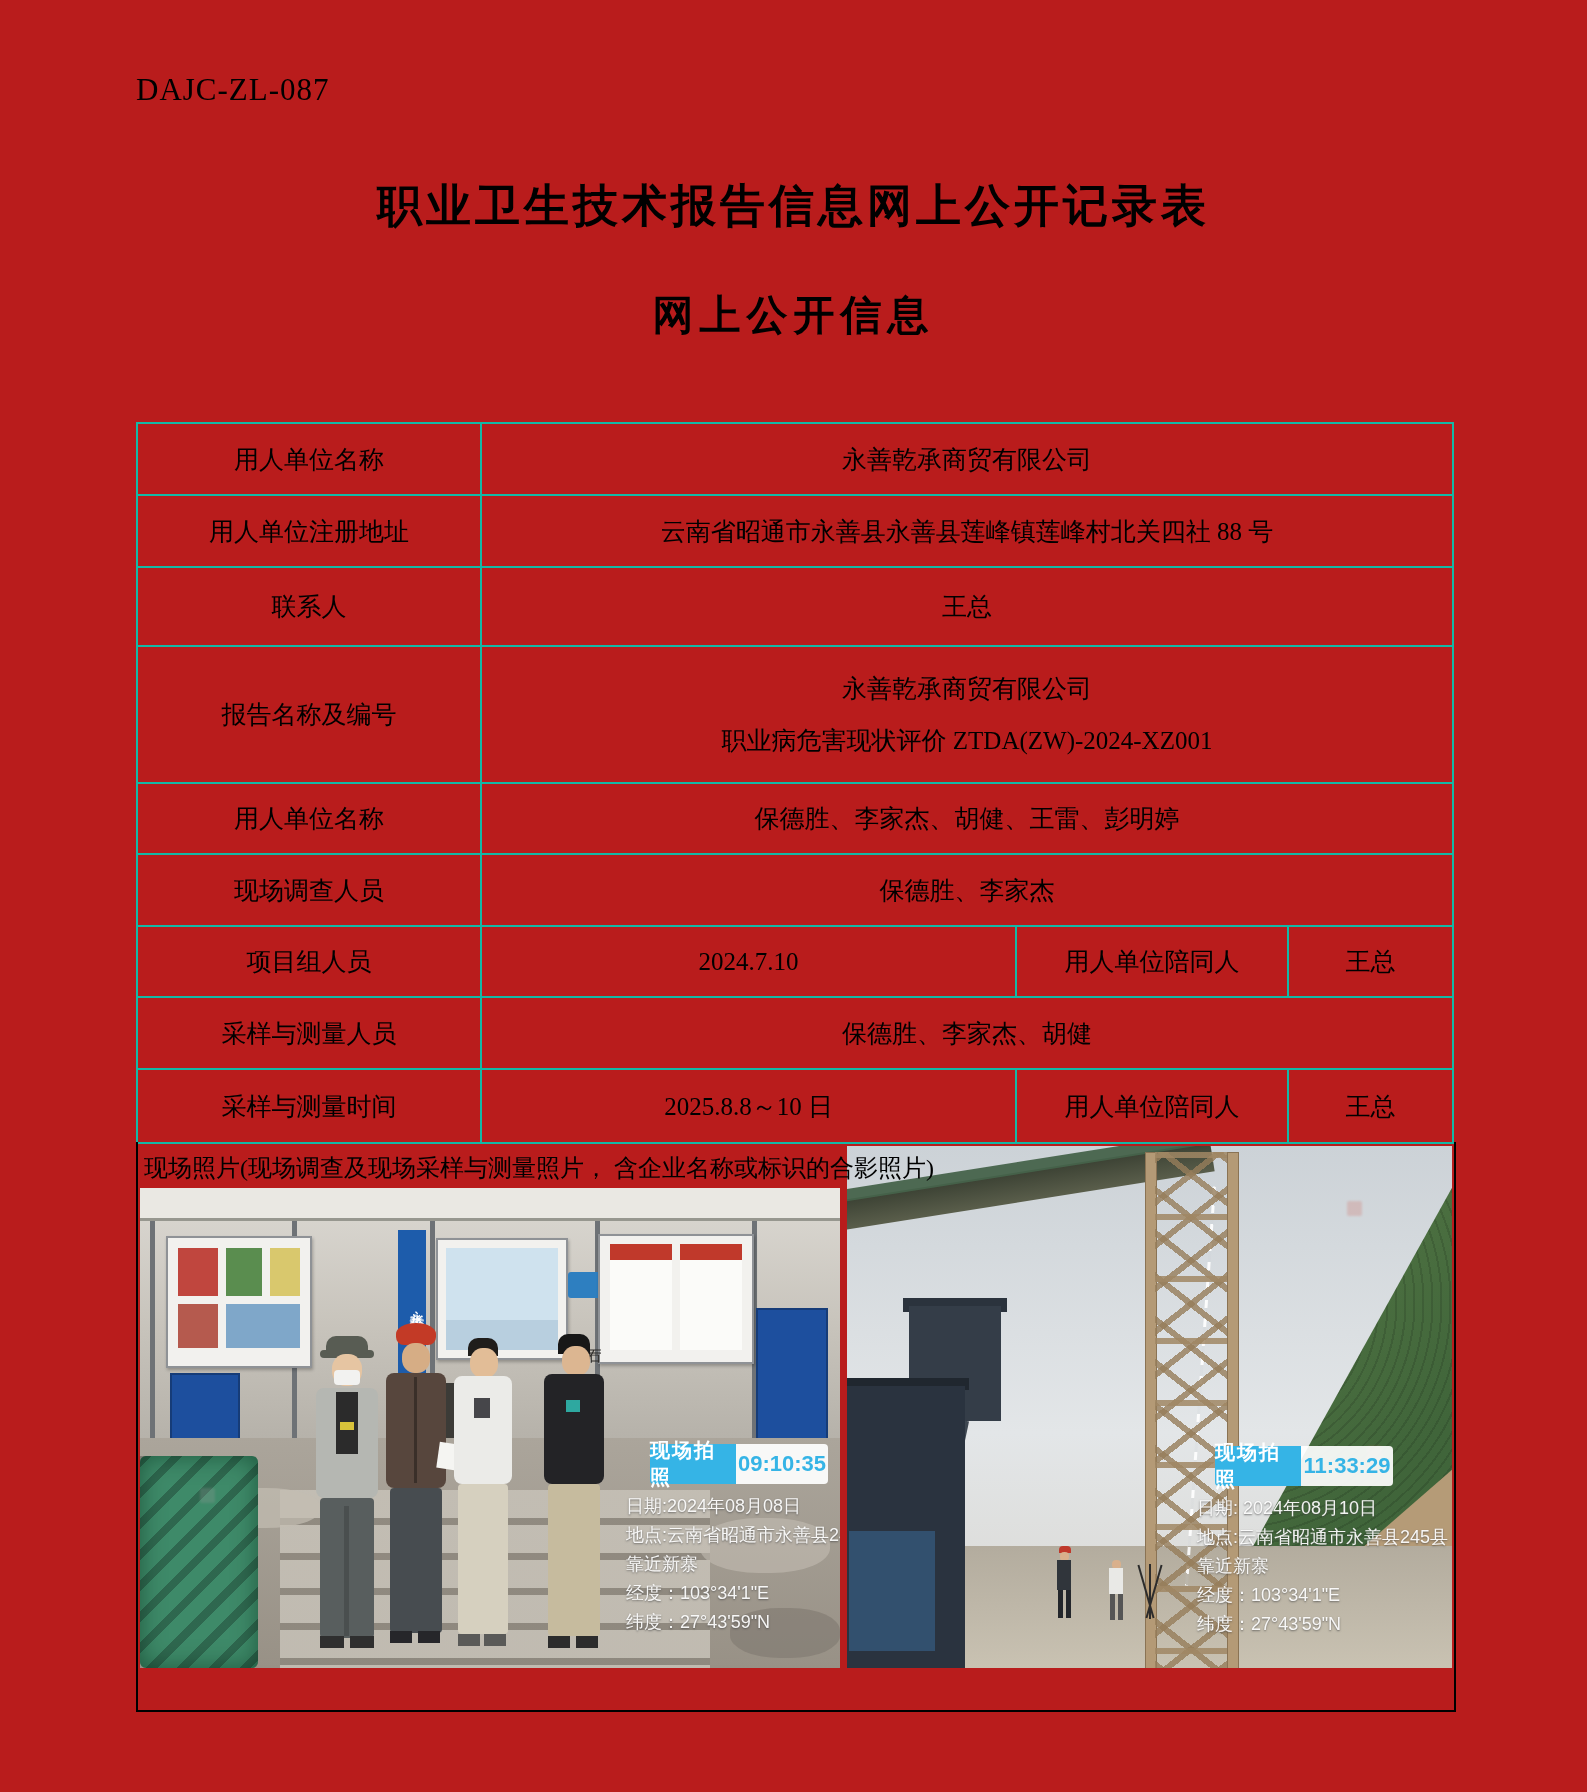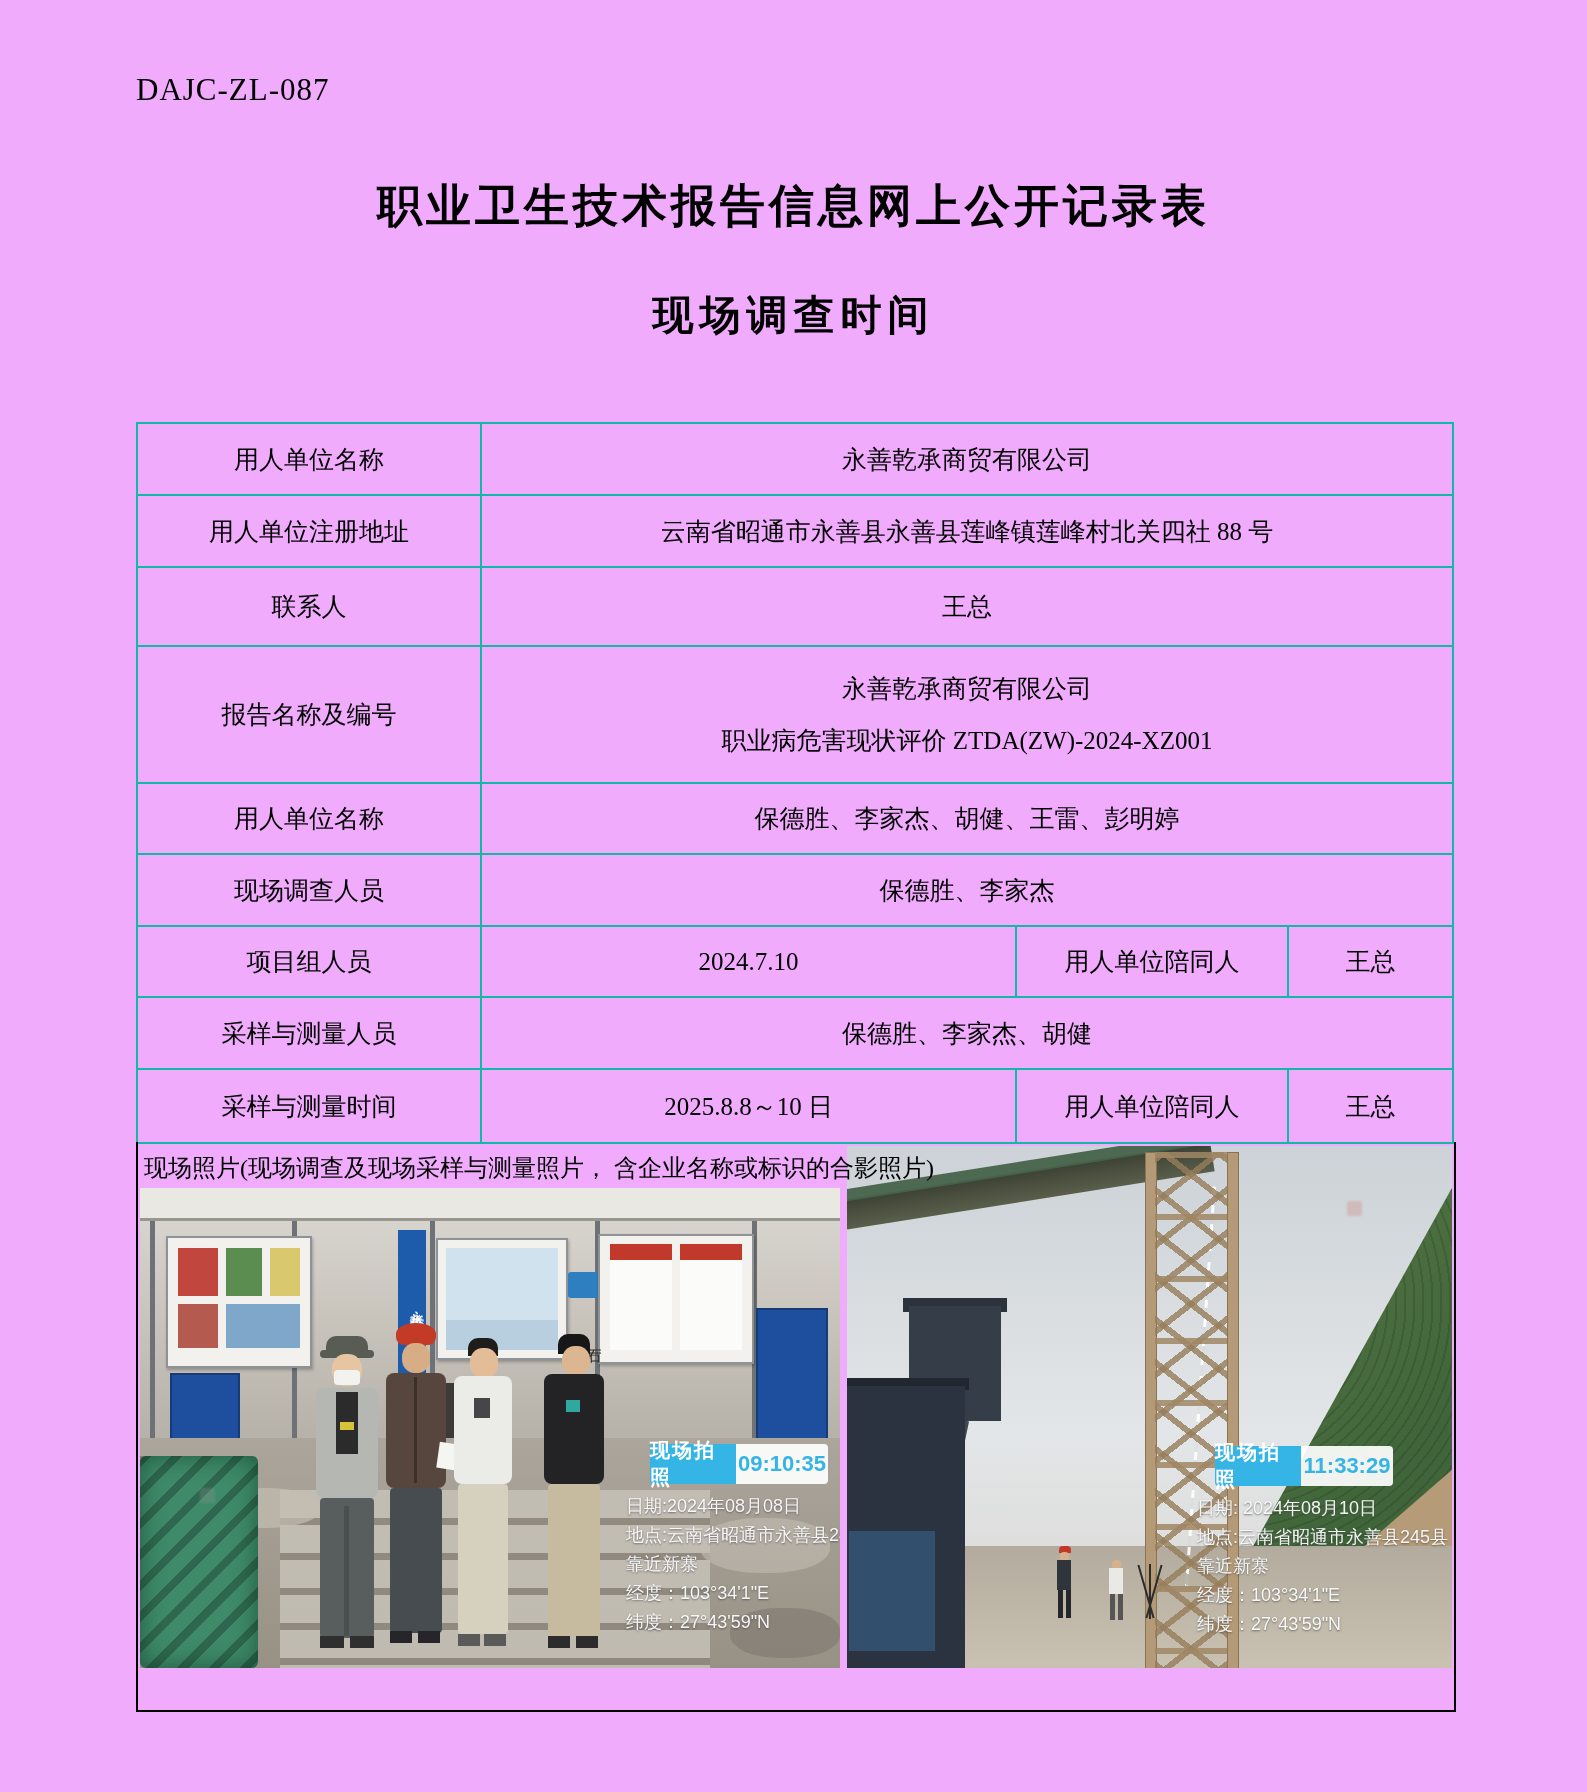--- a/index.html
+++ b/index.html
@@ -1,16 +1,16 @@
 <!DOCTYPE html>
 <html><head>
 <meta charset="utf-8">
 <style>
   html,body{margin:0;padding:0;background:#888;}
-  .page{position:relative;width:1587px;height:1792px;background:#f0abfc;overflow:hidden;
+  .page{position:relative;width:1587px;height:1792px;background:#b91c1c;overflow:hidden;
         font-family:"Liberation Serif",serif;color:#000;}
   .doc-code{position:absolute;left:136px;top:72px;font-size:31px;letter-spacing:1px;}
   .title{position:absolute;left:0;top:176px;width:100%;text-align:center;
          font-size:45px;font-weight:700;letter-spacing:4px;}
   .subtitle{position:absolute;left:0;top:288px;width:100%;text-align:center;
             font-size:41px;font-weight:700;letter-spacing:6px;}
 
   
   table.info{position:absolute;left:136px;top:422px;width:1316px;border-collapse:collapse;
              table-layout:fixed;}
@@ -102,21 +102,21 @@
   .wm.red i{background:#d06a5f;}
   .wm.gray i{background:#9a9a9a;}
 </style>
 </head>
 <body>
 
 <div class="page">
 
   <div class="doc-code">DAJC-ZL-087</div>
   <div class="title">职业卫生技术报告信息网上公开记录表</div>
-  <div class="subtitle">现场调查时间</div>
+  <div class="subtitle">网上公开信息</div>
 
   <table class="info">
     <colgroup>
         <col style="width:344px">
         <col style="width:535px">
         <col style="width:272px">
         <col style="width:165px">
       </colgroup>
     <tbody>
         <tr style="height:72px">

